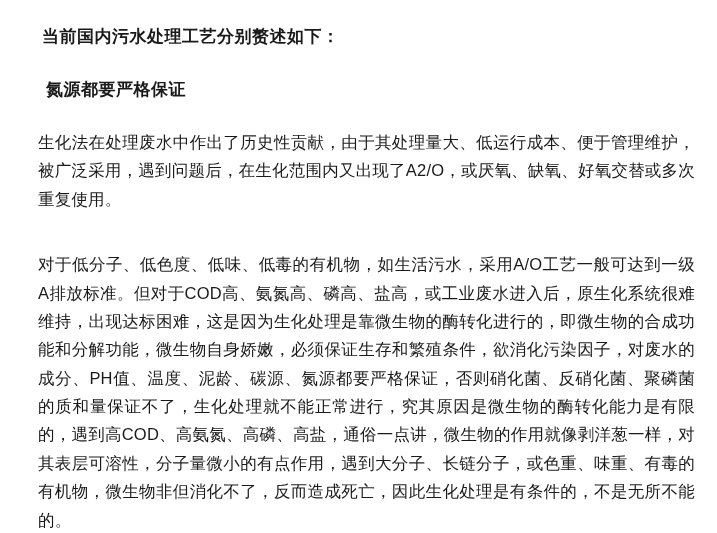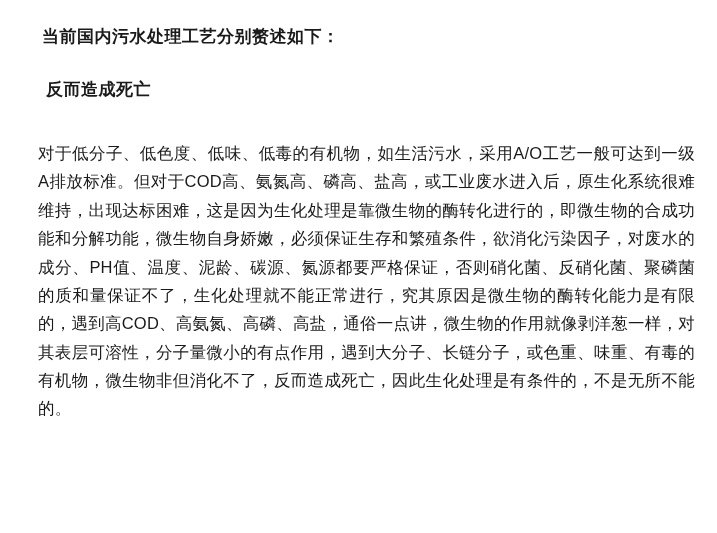--- a/index.html
+++ b/index.html
@@ -53,18 +53,19 @@
     margin-top: 37px;
   }
 </style>
 </head>
 <body>
 
 <div class="page">
 
   <h1 class="heading-main">当前国内污水处理工艺分别赘述如下：</h1>
 
-  <h2 class="heading-sub">反而造成死亡</h2>
+  <h2 class="heading-sub">氮源都要严格保证</h2>
 
+  <p class="para para-1">生化法在处理废水中作出了历史性贡献，由于其处理量大、低运行成本、便于管理维护，被广泛采用，遇到问题后，在生化范围内又出现了A2/O，或厌氧、缺氧、好氧交替或多次重复使用。</p>
 
   <p class="para para-2">对于低分子、低色度、低味、低毒的有机物，如生活污水，采用A/O工艺一般可达到一级A排放标准。但对于COD高、氨氮高、磷高、盐高，或工业废水进入后，原生化系统很难维持，出现达标困难，这是因为生化处理是靠微生物的酶转化进行的，即微生物的合成功能和分解功能，微生物自身娇嫩，必须保证生存和繁殖条件，欲消化污染因子，对废水的成分、PH值、温度、泥龄、碳源、氮源都要严格保证，否则硝化菌、反硝化菌、聚磷菌的质和量保证不了，生化处理就不能正常进行，究其原因是微生物的酶转化能力是有限的，遇到高COD、高氨氮、高磷、高盐，通俗一点讲，微生物的作用就像剥洋葱一样，对其表层可溶性，分子量微小的有点作用，遇到大分子、长链分子，或色重、味重、有毒的有机物，微生物非但消化不了，反而造成死亡，因此生化处理是有条件的，不是无所不能的。</p>
 
 </div>
 
 </body></html>

